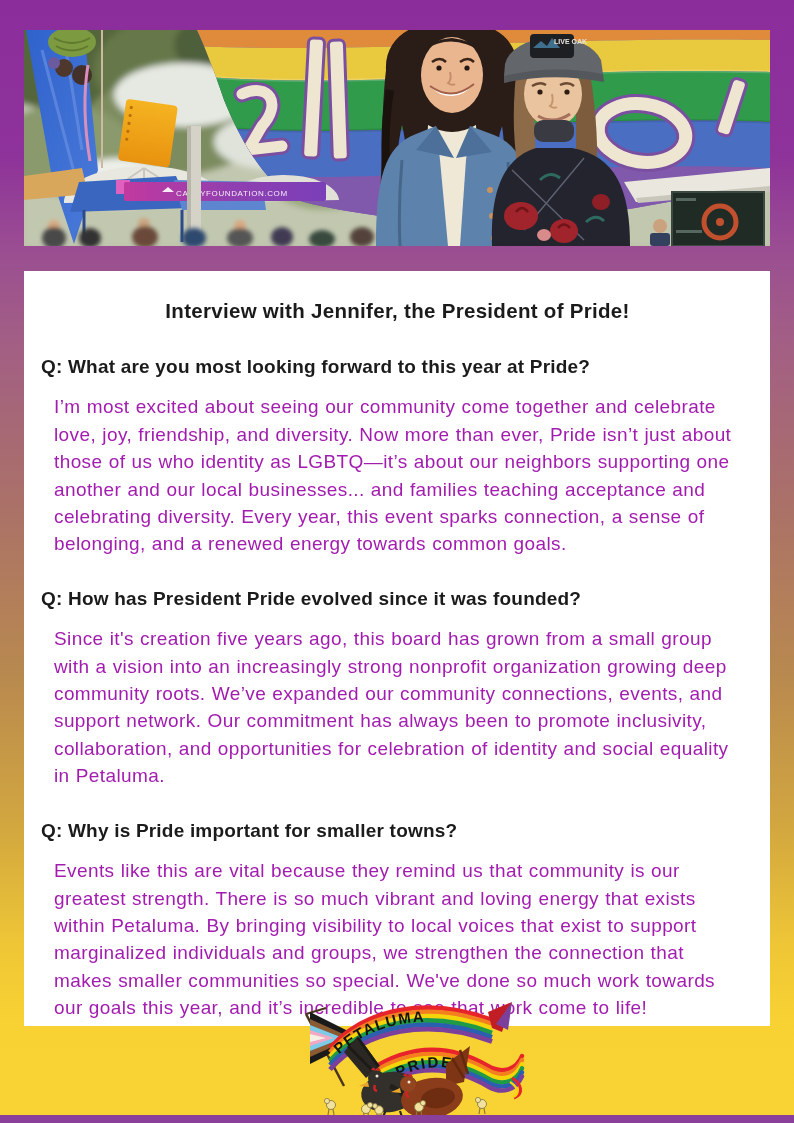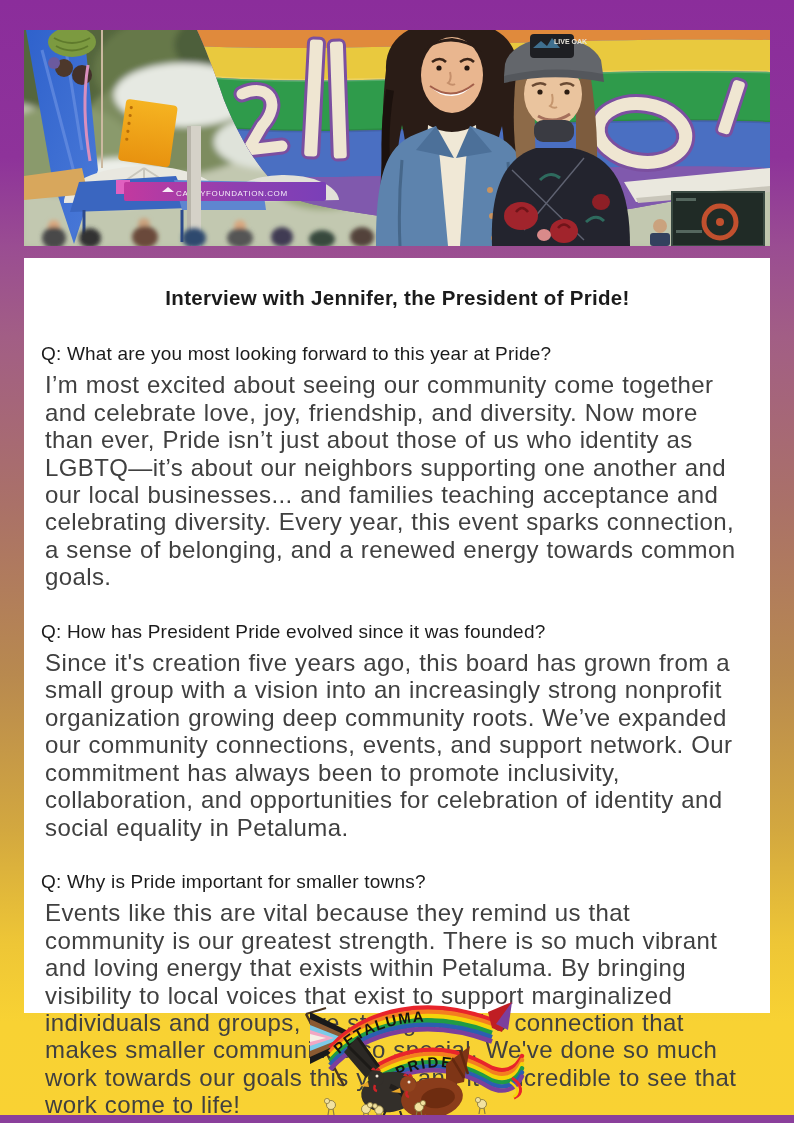--- a/index.html
+++ b/index.html
@@ -6,29 +6,29 @@
   .page{
     position:relative;width:794px;height:1123px;overflow:hidden;
     font-family:"Liberation Sans",sans-serif;
     background:linear-gradient(180deg,
       #8b2d9b 0%, #8e339a 14%, #9a4d92 22%, #a25e85 30%,
       #aa7168 45%, #b8894f 60%, #d3a83f 74%, #eec636 84%,
       #f8d233 91%, #f9d233 100%);
   }
   .photo{position:absolute;left:24px;top:30px;width:746px;height:216px;overflow:hidden;background:#b9c1a6;}
   .photo svg{display:block;}
-  .card{position:absolute;left:24px;top:258px;width:746px;height:755px;background:#ffffff;}
+  .card{position:absolute;left:24px;top:271px;width:746px;height:755px;background:#ffffff;}
   .content{padding:26px 16px 0 17px;color:#3e3e3e;}
   .content h1{
     margin:0 0 29px;text-align:center;
     font-size:20.5px;line-height:27px;font-weight:bold;color:#1b1b1b;letter-spacing:.3px;
   }
   .qa{margin:0 0 27px;}
-  .qa h2{margin:0;font-size:19px;line-height:27.4px;font-weight:normal;color:#1b1b1b;letter-spacing:.2px;}
-  .qa p{margin:4px;font-size:24px;line-height:27.4px;letter-spacing:.4px;word-spacing:.5px;color:#404040;}
+  .qa h2{margin:0;font-size:19px;line-height:27.4px;font-weight:bold;color:#1b1b1b;letter-spacing:.2px;}
+  .qa p{margin:13px;font-size:19px;line-height:27.4px;letter-spacing:.4px;word-spacing:.5px;color:#a21caf;}
   .logo{position:absolute;left:286px;top:986px;width:242px;height:136px;}
   .bottom-strip{position:absolute;left:0;bottom:0;width:794px;height:8px;background:#8a3f9b;}
   text{font-family:"Liberation Sans",sans-serif;}
 </style>
 </head>
 <body>
 
 <div class="page">
 
   <div class="photo">

